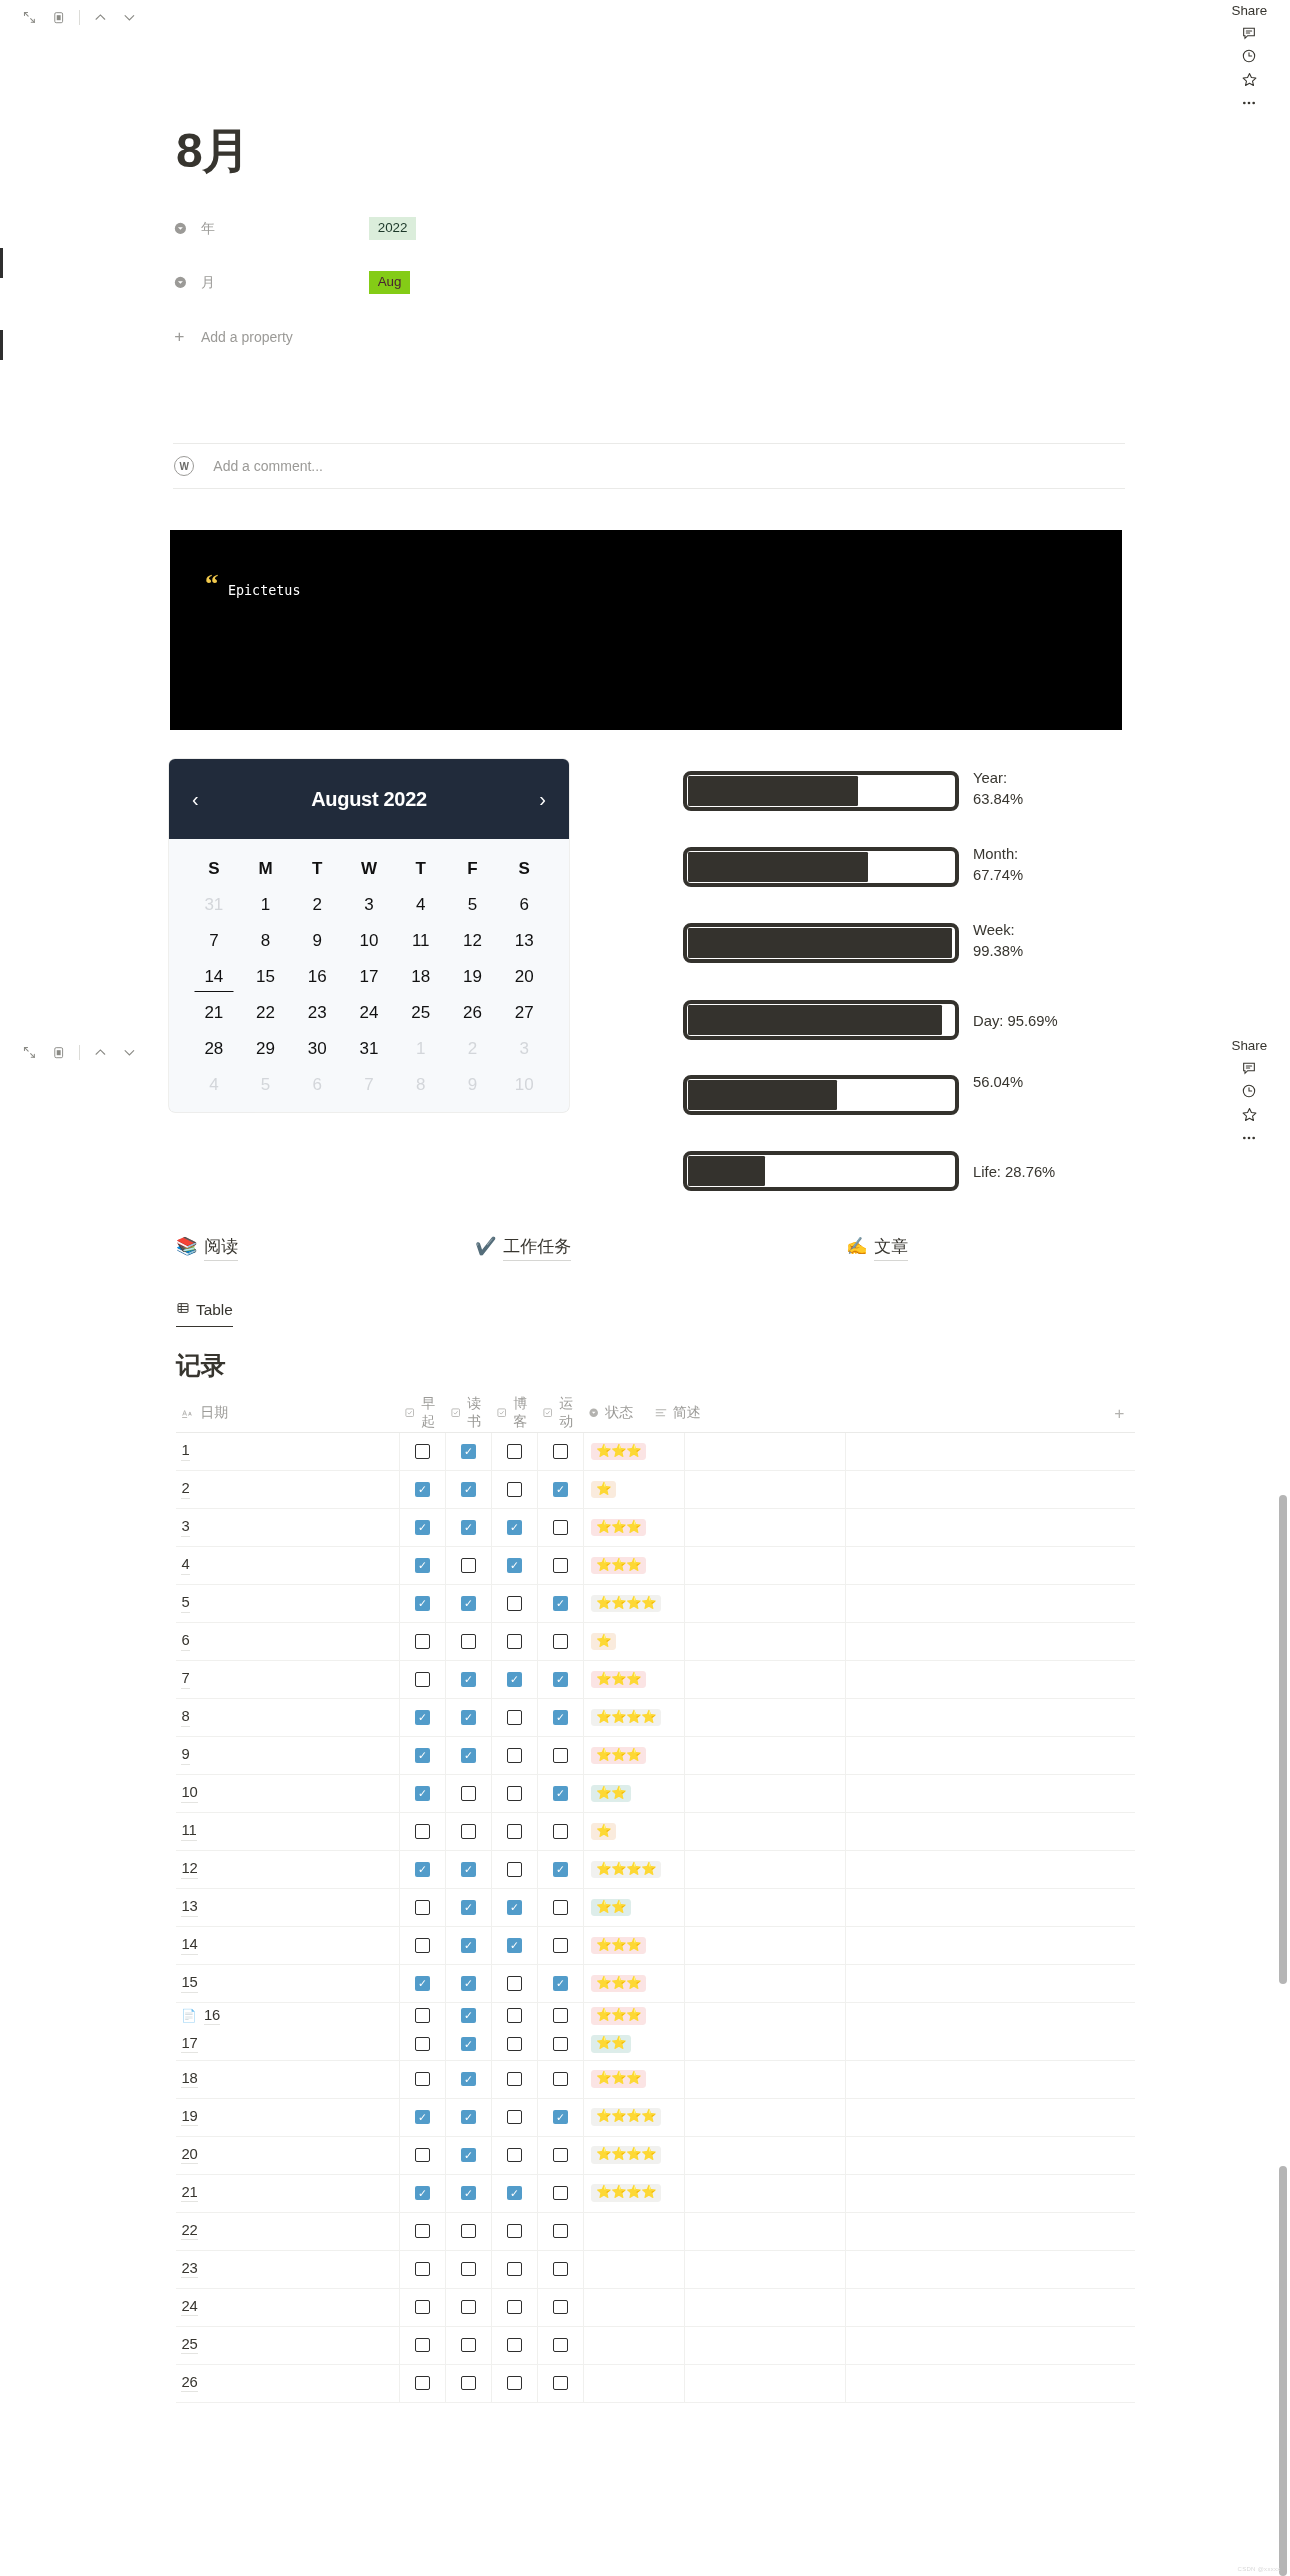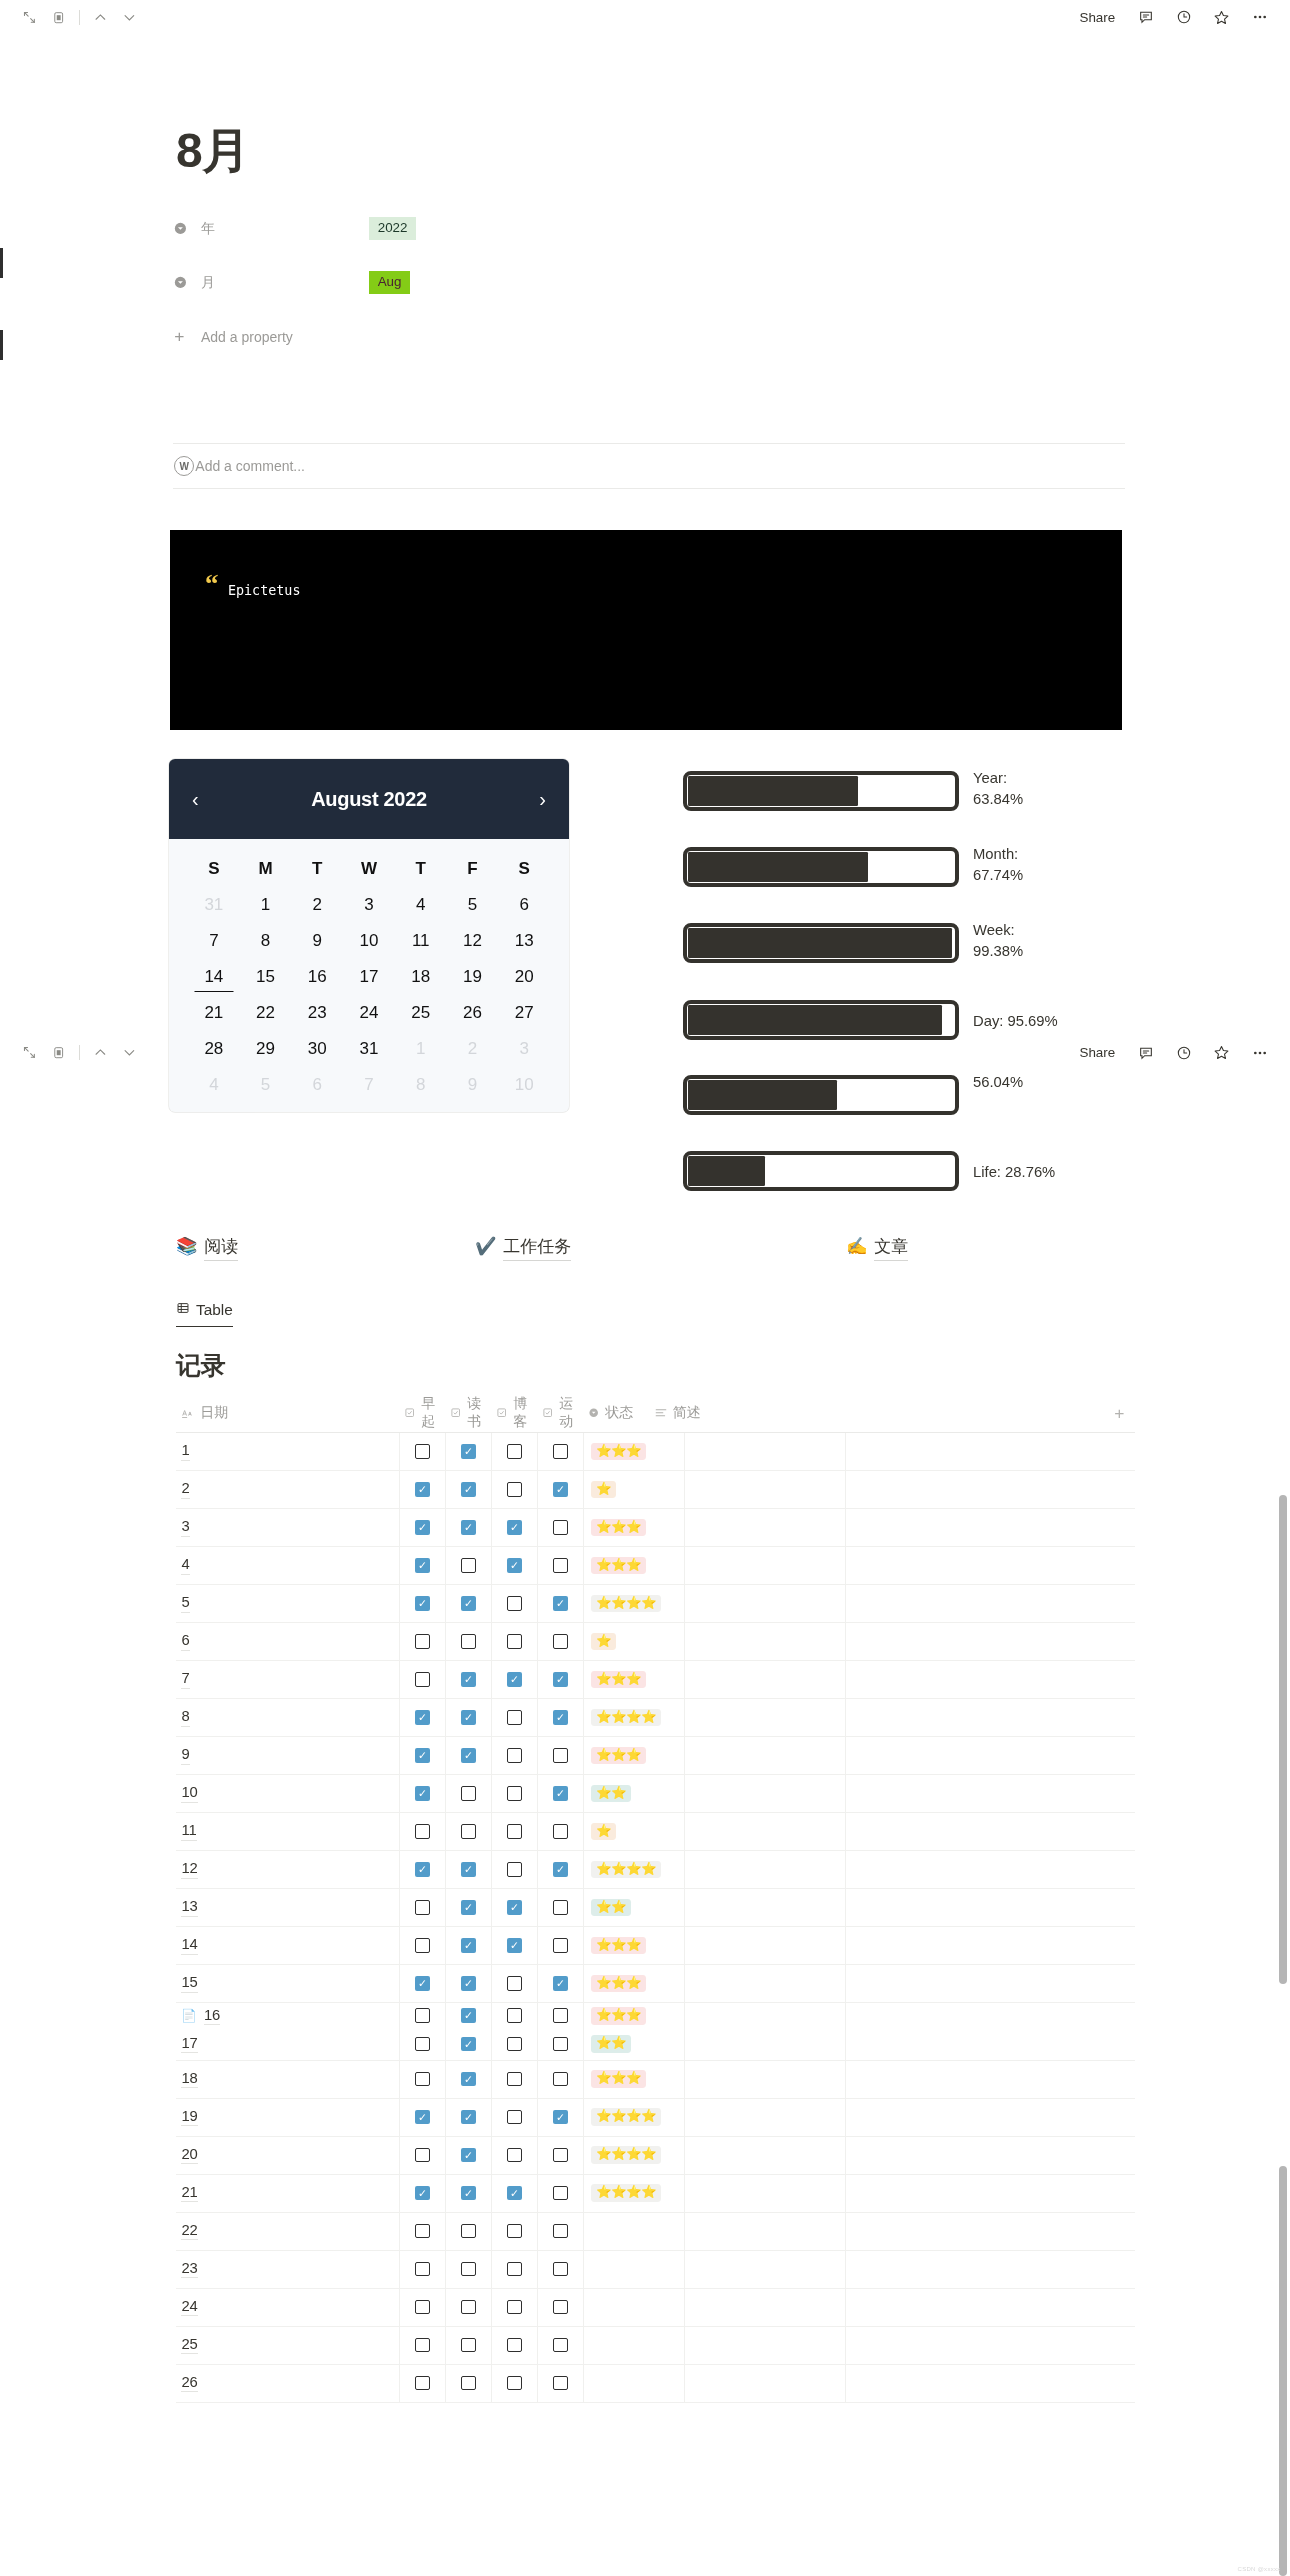--- a/index.html
+++ b/index.html
@@ -33,20 +33,21 @@
     width: 29.5px; height: 29.5px;
     display: flex; align-items: center; justify-content: center;
     color: #8a8a85;
   }
   .tb-divider {
     width: 0.7px; height: 14.8px; background: #dcdcd8; margin: 0 5.4px;
   }
   .tb-right {
     right: 14.8px; gap: 7px;
     color: #37352f;
+    flex-direction: column;
   }
   .tb-share {
     font-size: 13.4px; color: #37352f; padding: 0 8px;
     display:flex; align-items:center; height:29.5px;
   }
   .tb-ricon {
     width: 31px; height: 29.5px;
     display: flex; align-items: center; justify-content: center;
     color: #37352f;
   }
@@ -88,21 +89,21 @@
     position: absolute; left: 173px; top: 443px; width: 952px;
     border-top: 0.7px solid #eaeae8; border-bottom: 0.7px solid #eaeae8;
     height: 46px; display: flex; align-items: center;
   }
   .avatar {
     width: 20px; height: 20px; border-radius: 50%;
     border: 1.1px solid #9b9a97; color: #6b6b68;
     display: flex; align-items: center; justify-content: center;
     font-size: 10px; font-weight: 600; margin-left: 1.3px;
   }
-  .comment-ph { font-size: 14px; color: #9b9a97; margin-left: 1px; }
+  .comment-ph { font-size: 14px; color: #9b9a97; margin-left: 19px; }
 
   
   .quote-card {
     position: absolute; left: 170px; top: 530px;
     width: 952px; height: 200px; background: #000000;
     padding: 38px 35px 0 35px;
   }
   .quote-mark {
     color: #f2c94c; font-size: 27px; font-weight: 700;
     line-height: 1; float: left; margin-right: 9.4px; margin-top: 2.7px;

